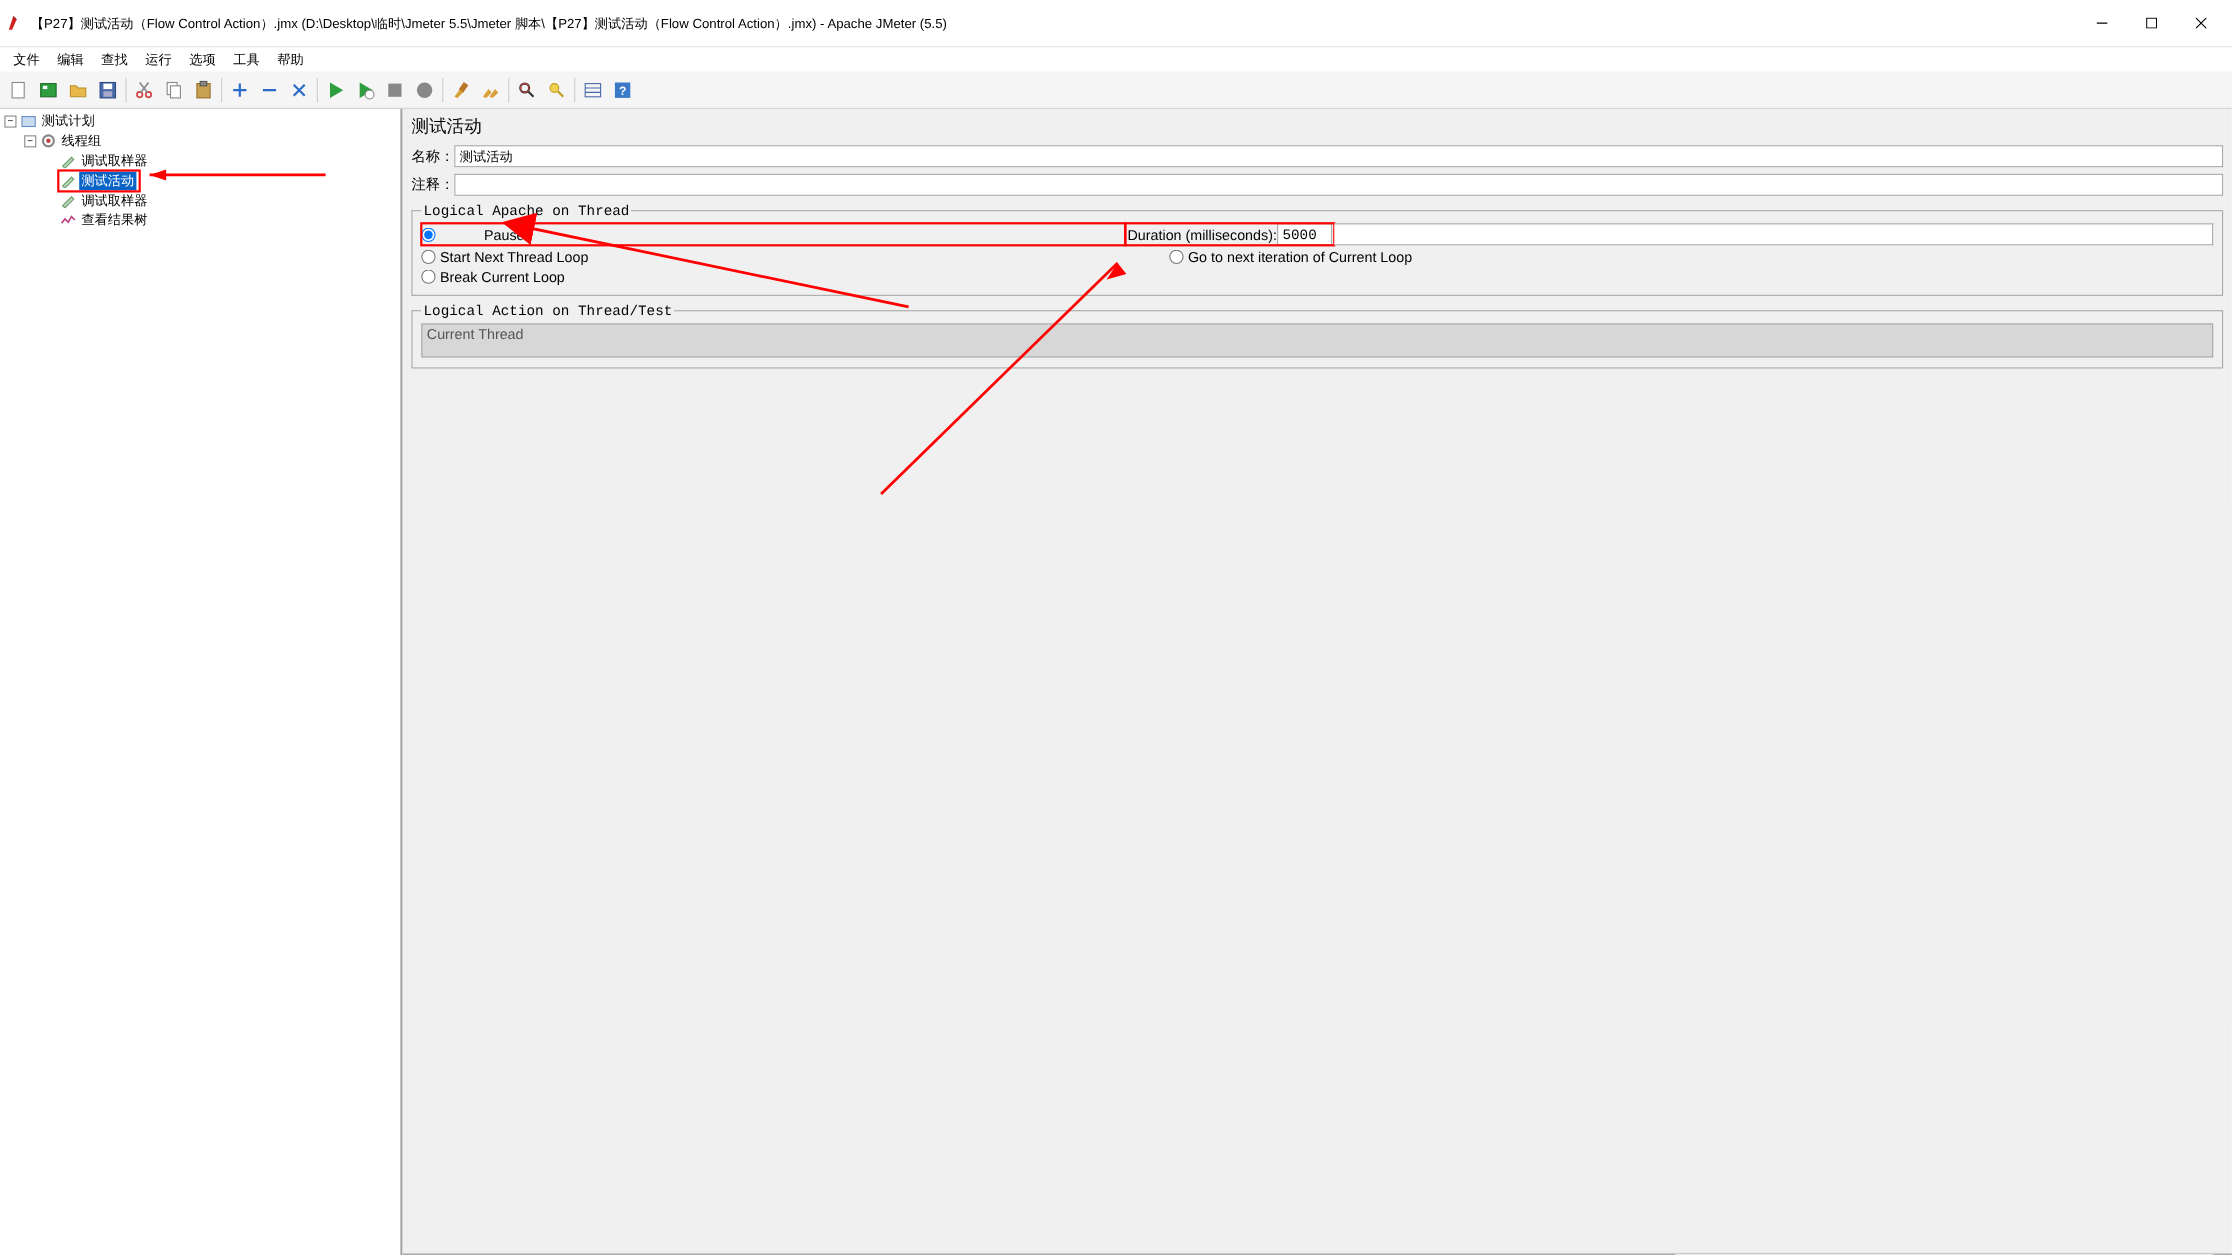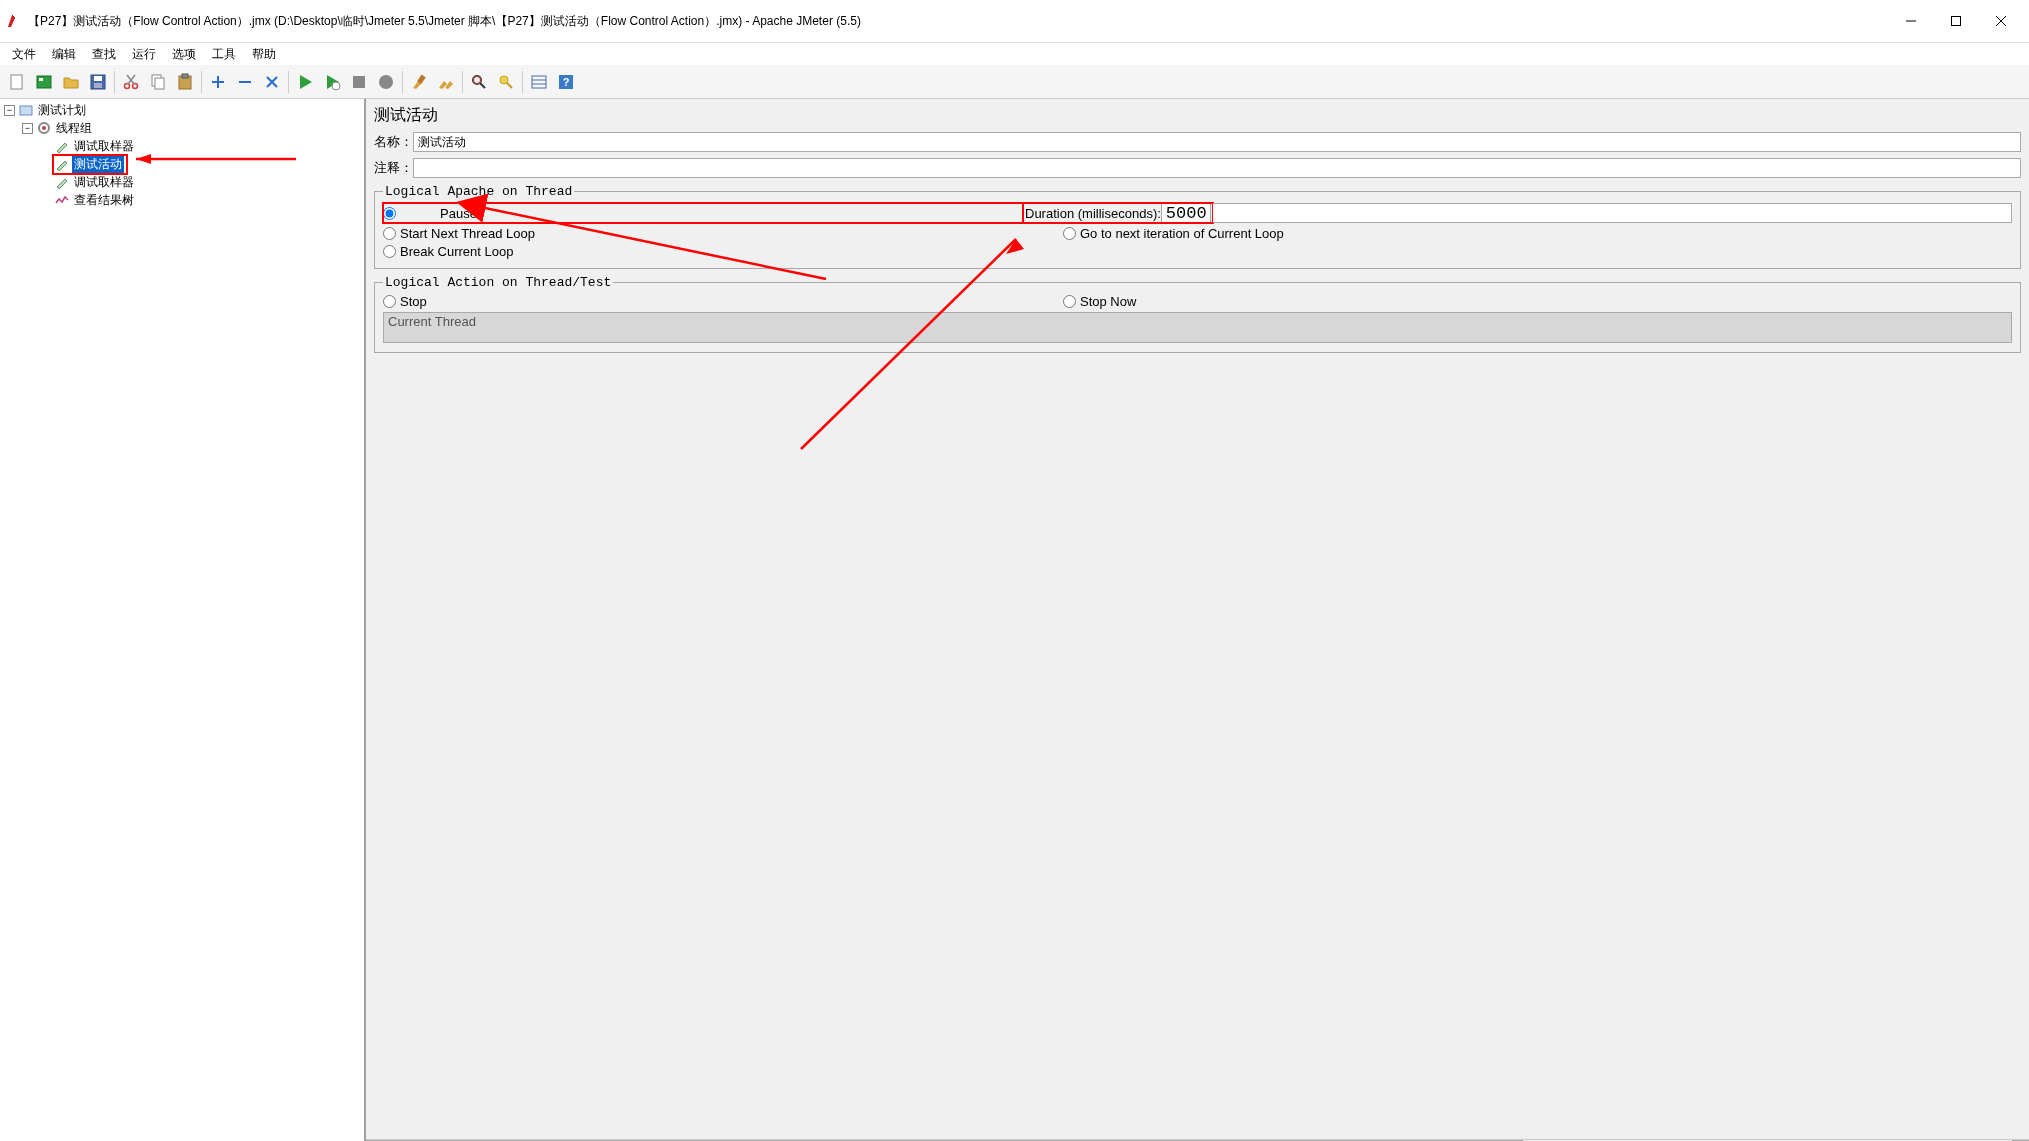--- a/index.html
+++ b/index.html
@@ -25,21 +25,21 @@
   .main-content { flex: 1; padding: 6px 8px 0 8px; overflow: hidden; }
   .panel-title { font-size: 16px; font-family: SimSun, serif; margin-bottom: 6px; }
   .field-row { display: flex; align-items: center; margin-bottom: 6px; font-size: 12px; }
   .field-label { font-family: SimSun, serif; font-size: 13px; white-space: nowrap; }
   .field-input { flex: 1; border: 1px solid #a9a9a9; background: #fff; height: 20px; padding: 1px 4px; font-size: 12px; font-family: SimSun, serif; }
   fieldset { border: 1px solid #a9a9a9; padding: 4px 8px 6px 8px; margin-bottom: 6px; font-family: "Courier New", SimSun, monospace; font-size: 13px; }
   legend { font-family: "Courier New", SimSun, monospace; font-size: 13px; padding: 0 2px; }
   .radio-row { display: flex; margin-bottom: 3px; }
   .radio-cell { display: flex; align-items: center; }
   .radio-cell input[type=radio] { margin-right: 4px; }
-  .dur-input { border: 1px solid #a9a9a9; background: #fff; height: 20px; padding: 1px 4px; font-size: 17px; font-family: "Courier New", monospace; width: 360px; }
+  .dur-input { border: 1px solid #a9a9a9; background: #fff; height: 20px; padding: 1px 4px; font-size: 13px; font-family: "Courier New", monospace; width: 360px; }
   .red-box { outline: 2px solid red; outline-offset: -1px; }
   .target-select { flex: 1; height: 31px; background: #d7d7d7; border: 1px solid #a9a9a9; color: #555; padding: 1px 4px; font-size: 13px; font-family: "Courier New", monospace; }
   .hscroll { height: 17px; background: #f0f0f0; display: flex; align-items: center; border-top: 1px solid #ccc; }
   .hscroll-btn { width: 17px; height: 17px; background: #dcdcdc; display: flex; align-items: center; justify-content: center; border: 1px solid #a9a9a9; font-size: 9px; }
   .hscroll-track { flex: 1; height: 17px; background: #e8e8e8; position: relative; }
   .hscroll-thumb { position: absolute; left: 0; top: 0; height: 15px; width: 70%; background: #cdcdcd; border: 1px solid #a9a9a9; }
   svg.arrow { position: absolute; pointer-events: none; }
 </style>
 </head>
 <body>
@@ -306,30 +306,20 @@
         <div class="radio-row">
           <div class="radio-cell">
             <input type="radio" name="la1" style="">
             <span>Break Current Loop</span>
           </div>
         </div>
       </fieldset>
 
       <fieldset>
         <legend>Logical Action on Thread/Test</legend>
-        <div class="radio-row">
-          <div class="radio-cell" style="width:680px;">
-            <input type="radio" name="la2" style="">
-            <span>Stop</span>
-          </div>
-          <div class="radio-cell">
-            <input type="radio" name="la2" style="">
-            <span>Stop Now</span>
-          </div>
-        </div>
         <div class="radio-row" style="align-items:center;">
           <div class="target-select"><span>Current Thread</span></div>
         </div>
       </fieldset>
     </div>
 
     <svg class="arrow" style="left:0;top:0;width:100%;height:100%;">
       <defs>
           <marker id="ah" markerWidth="12" markerHeight="12" refX="2" refY="6" orient="auto">
             <path d="M12 0 L0 6 L12 12 Z" fill="red"></path>

